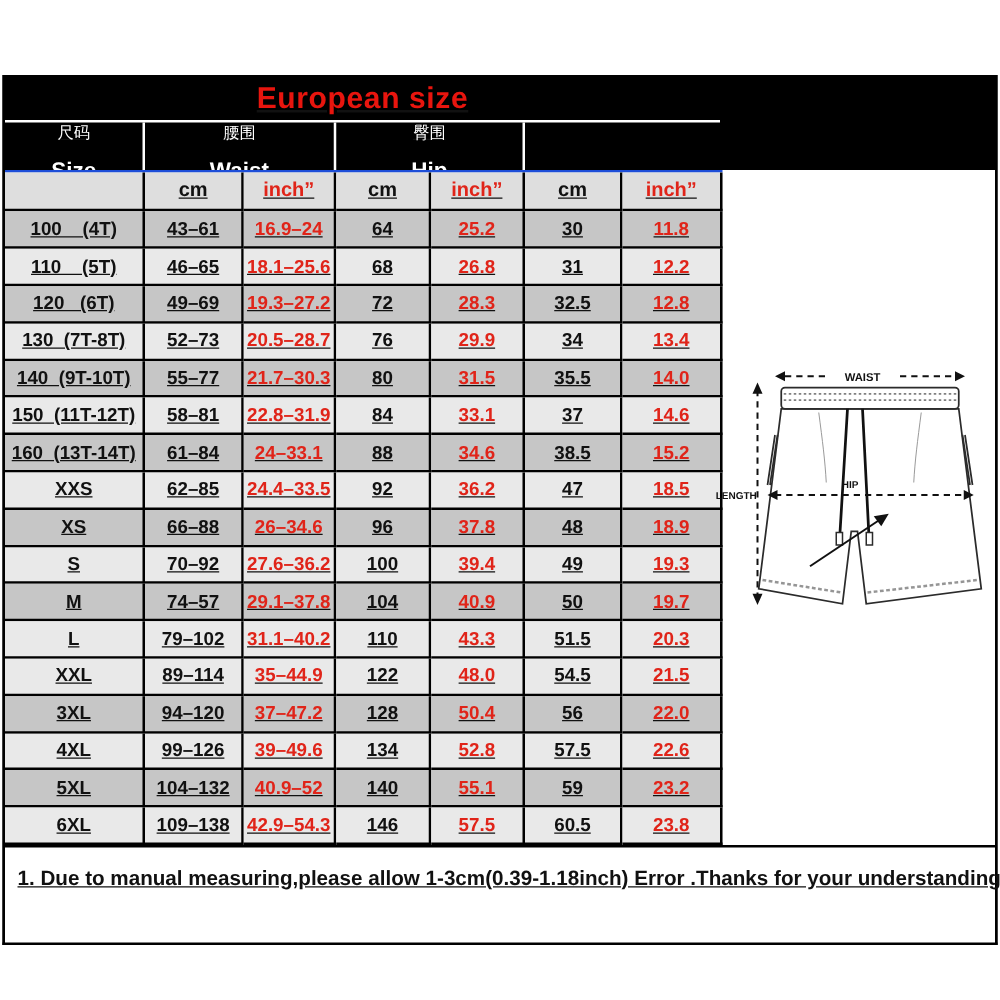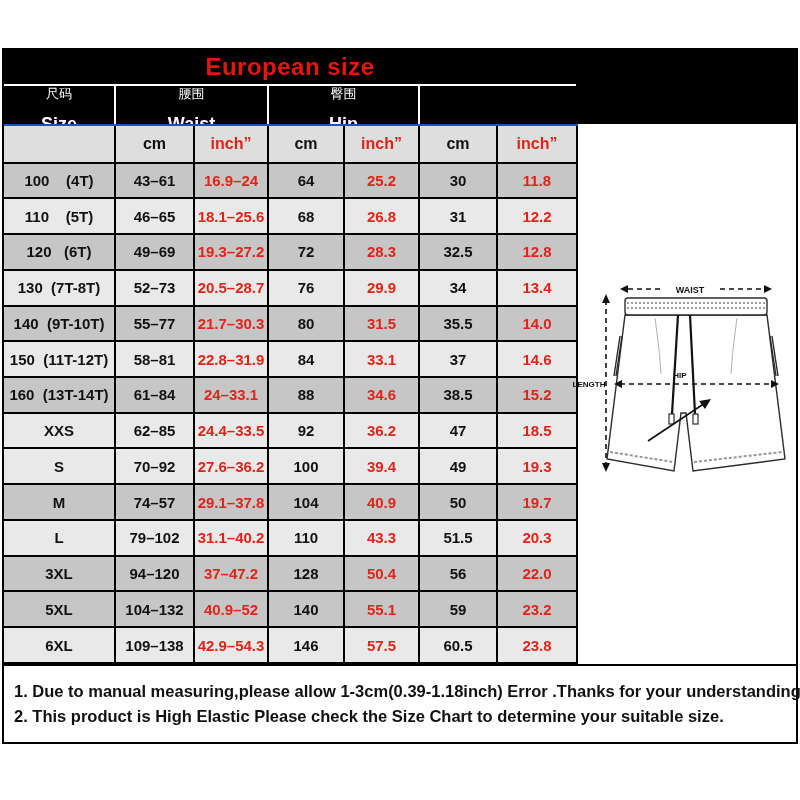--- a/index.html
+++ b/index.html
@@ -1,23 +1,23 @@
 <!DOCTYPE html>
 <html><head>
 <meta charset="utf-8">
 <style>
   html,body{margin:0;padding:0;background:#fff;}
   body{
     width:800px;height:800px;position:relative;overflow:hidden;
     font-family:"Liberation Sans","DejaVu Sans",sans-serif;color:#111;
   }
   .frame{
-    position:absolute;left:2px;top:48px;width:792px;
+    position:absolute;left:2px;top:60px;width:792px;
     border:2px solid #000;border-top:none;
-    box-sizing:content-box;background:#000000;
+    box-sizing:content-box;background:#000000;text-decoration:underline;
   }
   
   .band{background:#000;width:100%;}
   .band-title{
     width:572px;height:36px;line-height:38px;text-align:center;
     color:#e8150e;font-size:24px;font-weight:bold;letter-spacing:.5px;
   }
   .band-cols{
     width:572px;display:grid;grid-template-columns:112px 153px 151px 156px;
     border-top:2px solid #fff;height:40px;box-sizing:border-box;
@@ -167,20 +167,29 @@
           </tr>
           <tr class="light">
             <td class="c-size">XXS</td>
             <td class="dash">62–85</td>
             <td class="red">24.4–33.5</td>
             <td class="dash">92</td>
             <td class="red">36.2</td>
             <td class="dash">47</td>
             <td class="red">18.5</td>
           </tr>
+          <tr class="dark">
+            <td class="c-size">XS</td>
+            <td class="dash">66–88</td>
+            <td class="red">26–34.6</td>
+            <td class="dash">96</td>
+            <td class="red">37.8</td>
+            <td class="dash">48</td>
+            <td class="red">18.9</td>
+          </tr>
           <tr class="light">
             <td class="c-size">S</td>
             <td class="dash">70–92</td>
             <td class="red">27.6–36.2</td>
             <td class="dash">100</td>
             <td class="red">39.4</td>
             <td class="dash">49</td>
             <td class="red">19.3</td>
           </tr>
           <tr class="dark">
@@ -194,28 +203,46 @@
           </tr>
           <tr class="light">
             <td class="c-size">L</td>
             <td class="dash">79–102</td>
             <td class="red">31.1–40.2</td>
             <td class="dash">110</td>
             <td class="red">43.3</td>
             <td class="dash">51.5</td>
             <td class="red">20.3</td>
           </tr>
+          <tr class="light">
+            <td class="c-size">XXL</td>
+            <td class="dash">89–114</td>
+            <td class="red">35–44.9</td>
+            <td class="dash">122</td>
+            <td class="red">48.0</td>
+            <td class="dash">54.5</td>
+            <td class="red">21.5</td>
+          </tr>
           <tr class="dark">
             <td class="c-size">3XL</td>
             <td class="dash">94–120</td>
             <td class="red">37–47.2</td>
             <td class="dash">128</td>
             <td class="red">50.4</td>
             <td class="dash">56</td>
             <td class="red">22.0</td>
+          </tr>
+          <tr class="light">
+            <td class="c-size">4XL</td>
+            <td class="dash">99–126</td>
+            <td class="red">39–49.6</td>
+            <td class="dash">134</td>
+            <td class="red">52.8</td>
+            <td class="dash">57.5</td>
+            <td class="red">22.6</td>
           </tr>
           <tr class="dark">
             <td class="c-size">5XL</td>
             <td class="dash">104–132</td>
             <td class="red">40.9–52</td>
             <td class="dash">140</td>
             <td class="red">55.1</td>
             <td class="dash">59</td>
             <td class="red">23.2</td>
           </tr>
@@ -267,16 +294,15 @@
         <path d="M36,44 V210" stroke="#111" stroke-width="1.6" stroke-dasharray="5,4" fill="none"></path>
         <polygon points="36,38 32,47 40,47" fill="#111"></polygon>
         <polygon points="36,216 32,207 40,207" fill="#111"></polygon>
         <text x="19" y="131" font-size="8" text-anchor="middle">LENGTH</text>
       </svg>
     </div>
   </div>
 
   <div class="notes">
     <div class="note-line">1. Due to manual measuring,please allow 1-3cm(0.39-1.18inch) Error .Thanks for your understanding.</div>
-    <div class="note-line">2. This product is High Elastic Please check the Size Chart to determine your suitable size.</div>
   </div>
 
 </div>
 
 </body></html>

